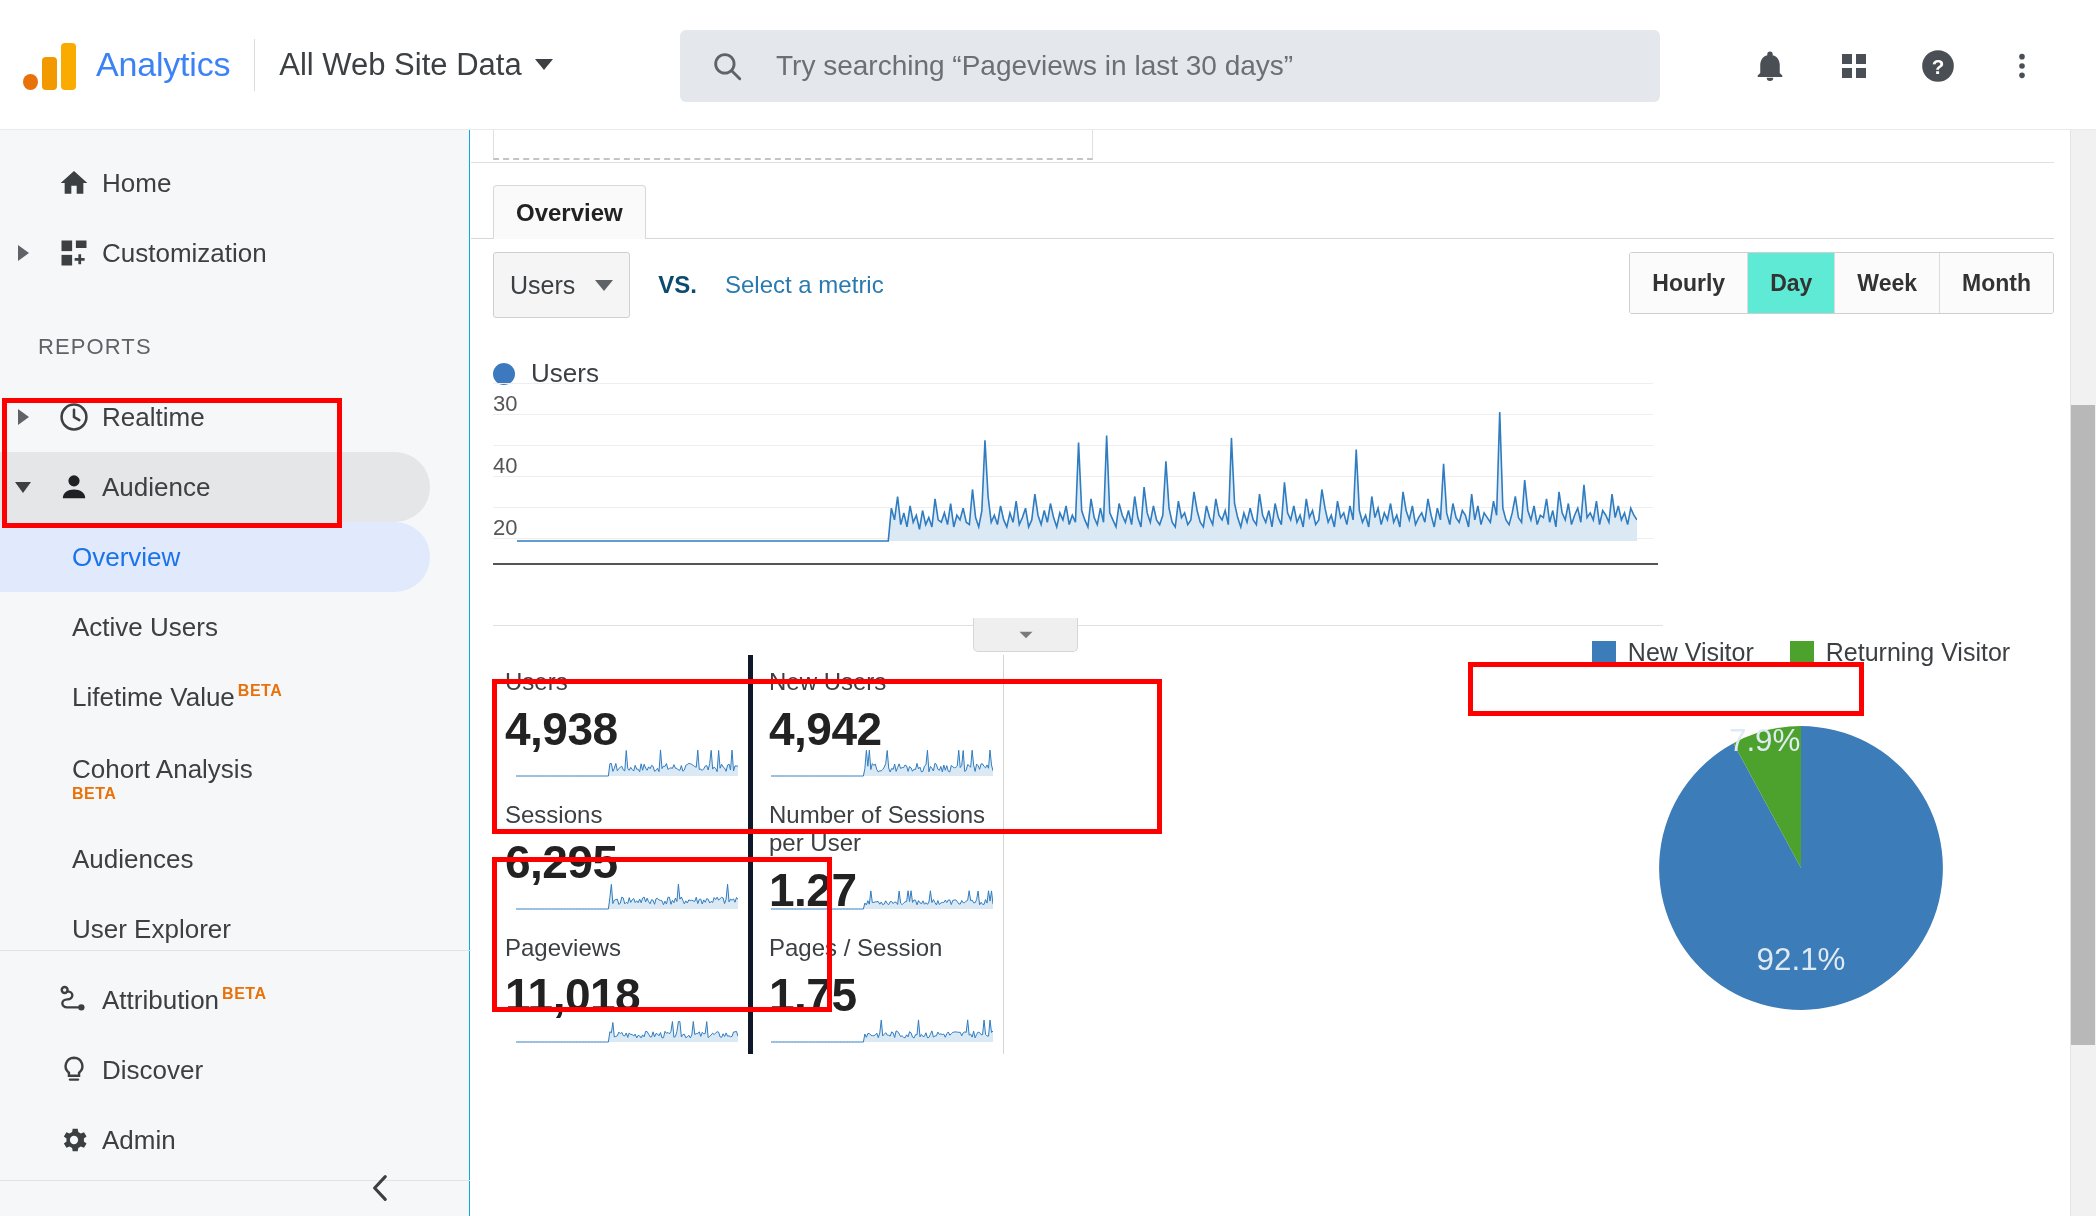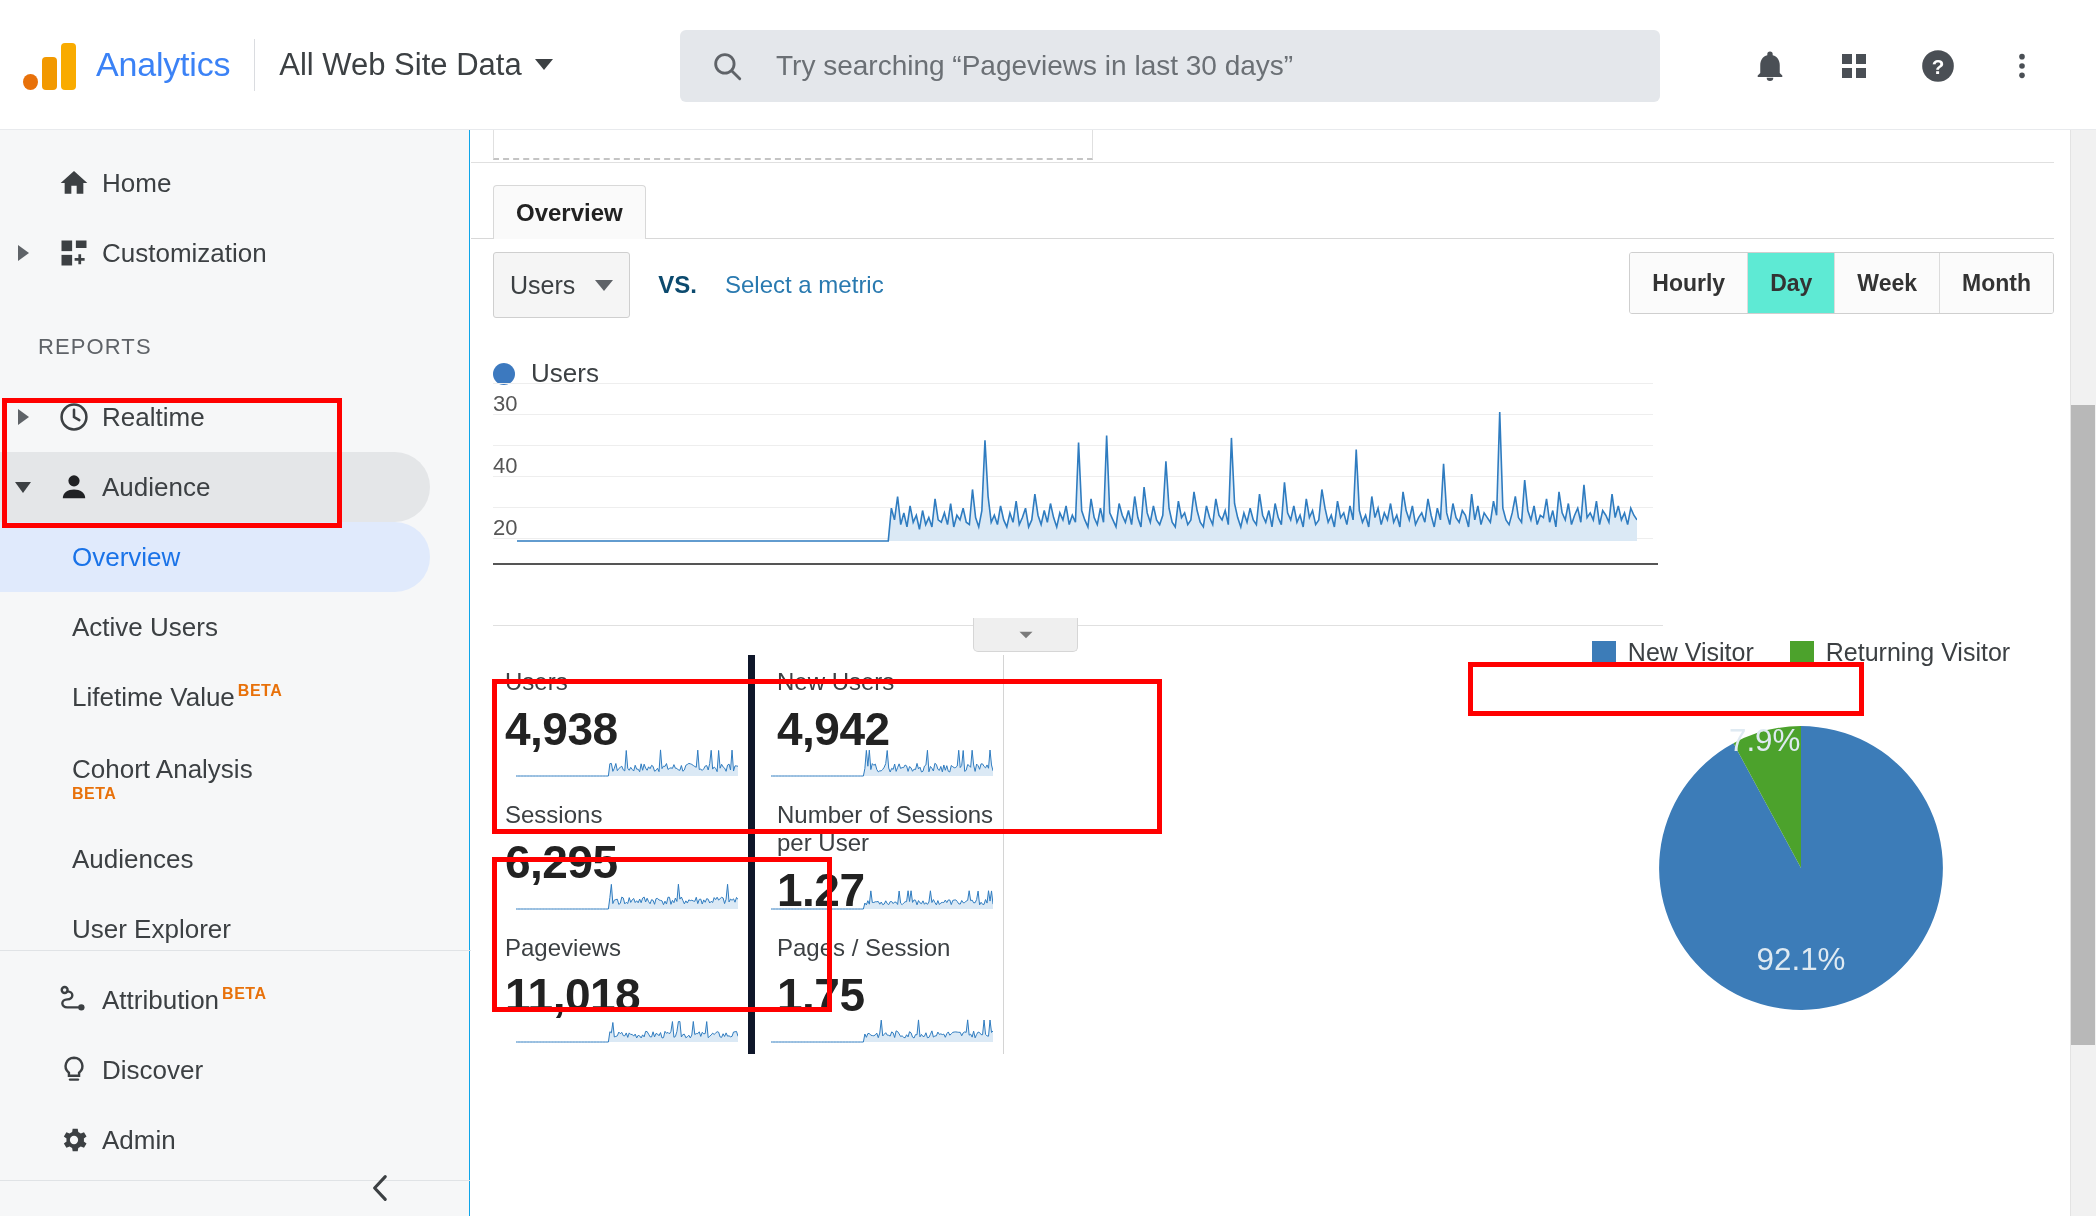--- a/index.html
+++ b/index.html
@@ -159,21 +159,21 @@
     position: absolute; left: 502px; top: 488px; width: 105px; height: 34px;
     background: #efefef; border: 1px solid #d6d6d6; border-top: none;
     border-radius: 0 0 5px 5px; display: flex; align-items: center; justify-content: center;
     cursor: pointer;
   }
 
   
   .cards { position: absolute; left: 22px; top: 525px; width: 510px; }
   .card-row { display: flex; height: 133px; }
   .mcard { position: relative; width: 255px; padding: 13px 0 0 12px; }
-  .mcard.sep { border-left: 7px solid #0f172a; padding-left: 22px; }
+  .mcard.sep { border-left: 5px solid #0f172a; padding-left: 16px; }
   .mcard-label { font-size: 24px; color: #3c4043; }
   .mcard-value { font-size: 46px; color: #222; margin-top: 6px; font-weight: 700; letter-spacing: -0.5px; }
   .spark { position: absolute; right: 10px; bottom: 8px; width: 222px; height: 44px; }
 
   
   .pie-block { position: absolute; left: 1090px; top: 500px; width: 480px; }
   .pie-legend { display: flex; gap: 36px; align-items: center; justify-content: center; padding: 8px 14px; }
   .pie-key { display: flex; align-items: center; gap: 12px; }
   .pie-swatch { width: 24px; height: 24px; }
   .pie-key-txt { font-size: 25px; color: #3c4043; }

